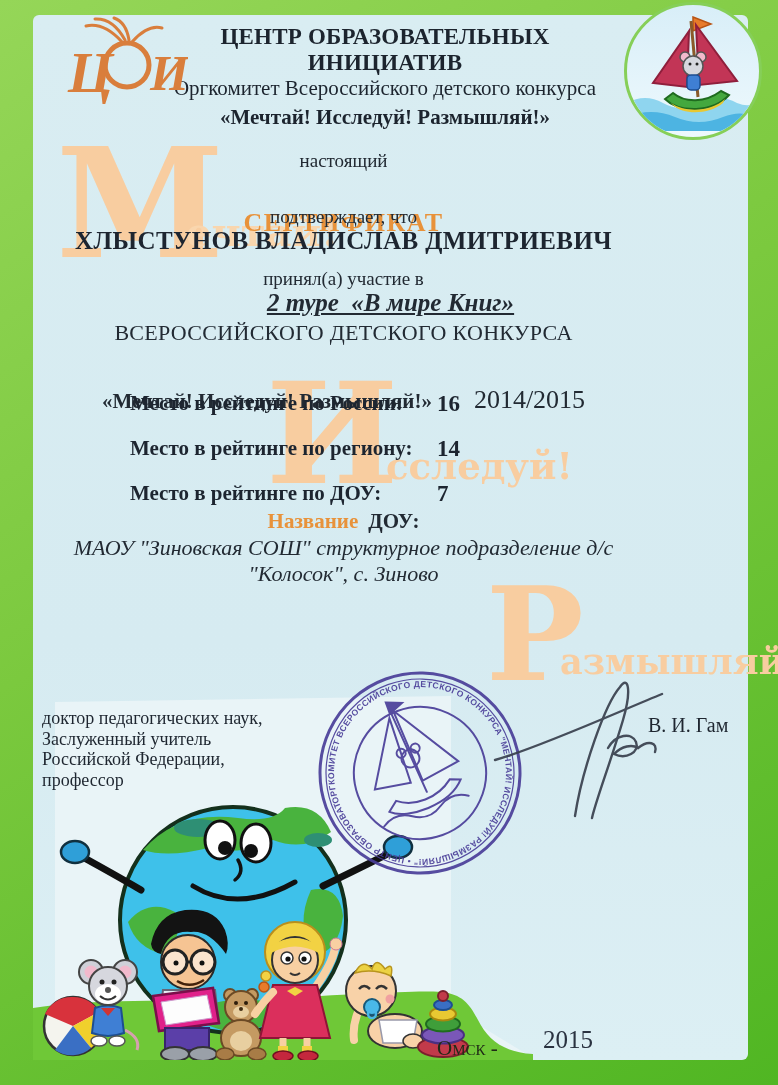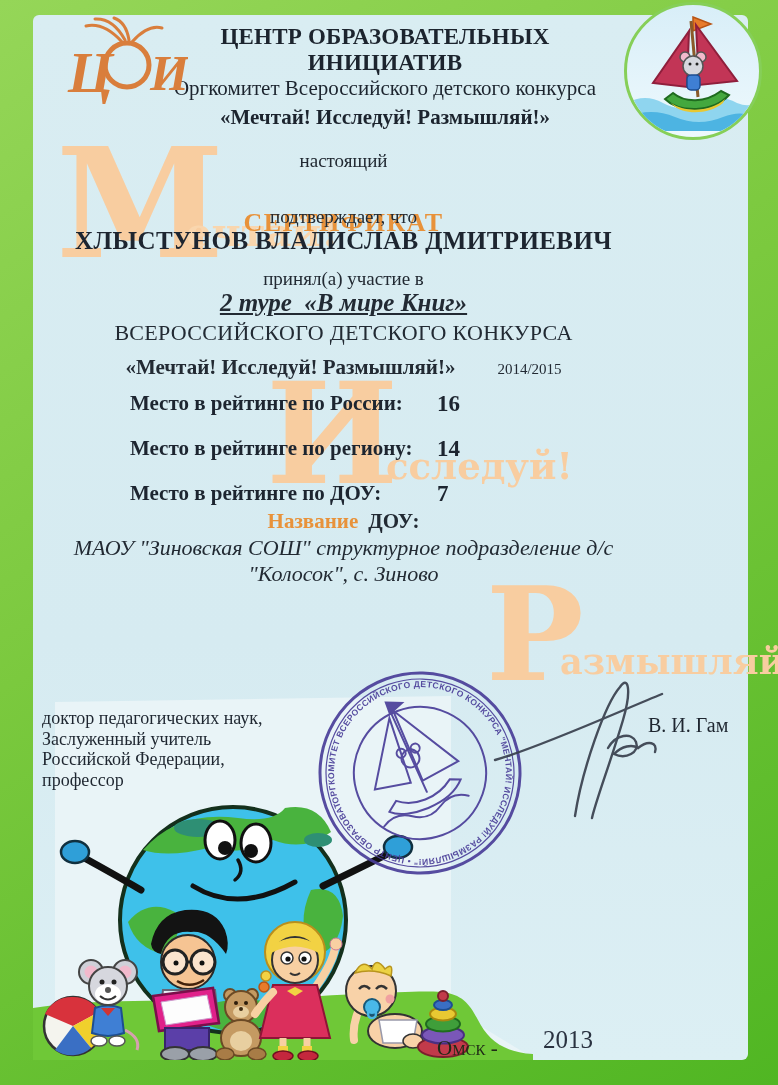--- a/index.html
+++ b/index.html
@@ -24,25 +24,25 @@
   .wm-i-rest{left:386px;top:448px;font-size:37px;}
   .wm-r{left:486px;top:570px;font-size:130px;}
   .wm-r-rest{left:560px;top:644px;font-size:35px;}
   
   .ctr{position:absolute;left:33px;width:621px;text-align:center;z-index:3;color:#222a33;}
   .intro{top:150px;font-size:19px;}
   .certtitle{top:184px;font-size:26px;font-weight:bold;color:#e8923a;letter-spacing:1.5px;margin-top:24px;}
   .confirms{top:206px;font-size:19px;}
   .pname{top:227px;font-size:25px;font-weight:bold;letter-spacing:.4px;color:#1d2530;}
   .took{top:268px;font-size:19px;}
-  .round{top:289px;font-size:25px;font-weight:bold;font-style:italic;text-decoration:underline;white-space:pre;}
+  .round{top:289px;font-size:25px;font-weight:bold;font-style:italic;text-decoration:underline;white-space:pre;padding-left:47px;}
   .cl1{top:320px;font-size:22px;letter-spacing:.3px;}
   .cl2row{top:355px;display:flex;justify-content:center;align-items:baseline;gap:42px;}
   .cl2row .b{font-size:21px;font-weight:bold;}
-  .cl2row .season{font-size:15px;}
+  .cl2row .season{font-size:26px;margin-top:30px;}
   .rating{position:absolute;left:130px;z-index:3;color:#1d2530;}
   .rating .lab{font-size:21px;font-weight:bold;}
   .rating .val{position:absolute;left:307px;top:0;font-size:23px;font-weight:bold;width:60px;}
   .r1{top:391px;}.r2{top:436px;}.r3{top:481px;}
   .schl{top:509px;font-size:21px;font-weight:bold;}
   .schl .orange{color:#e8923a;margin-right:10px;}
   .sn1{top:535px;font-size:22px;font-style:italic;}
   .sn2{top:561px;font-size:22px;font-style:italic;}
   
   .officials{position:absolute;left:42px;top:708px;width:270px;font-size:18px;line-height:20.5px;z-index:3;color:#1e2630;}
@@ -293,14 +293,14 @@
       <path d="M17,102 C60,90 140,54 184,36"></path>
       <path d="M97,158 C104,112 127,46 142,29 C150,17 154,31 145,62 C132,106 118,142 114,160"></path>
       <path d="M130,90 C138,76 154,74 158,84 C162,94 148,102 136,96 C144,88 154,86 160,90"></path>
       <path d="M160,90 C170,82 180,84 177,94"></path>
     </g>
   </svg>
 
   <div class="signer">В. И. Гам</div>
 
   <div class="city">Омск -</div>
-  <div class="year">2013</div>
+  <div class="year">2015</div>
 </div>
 
 </body></html>

